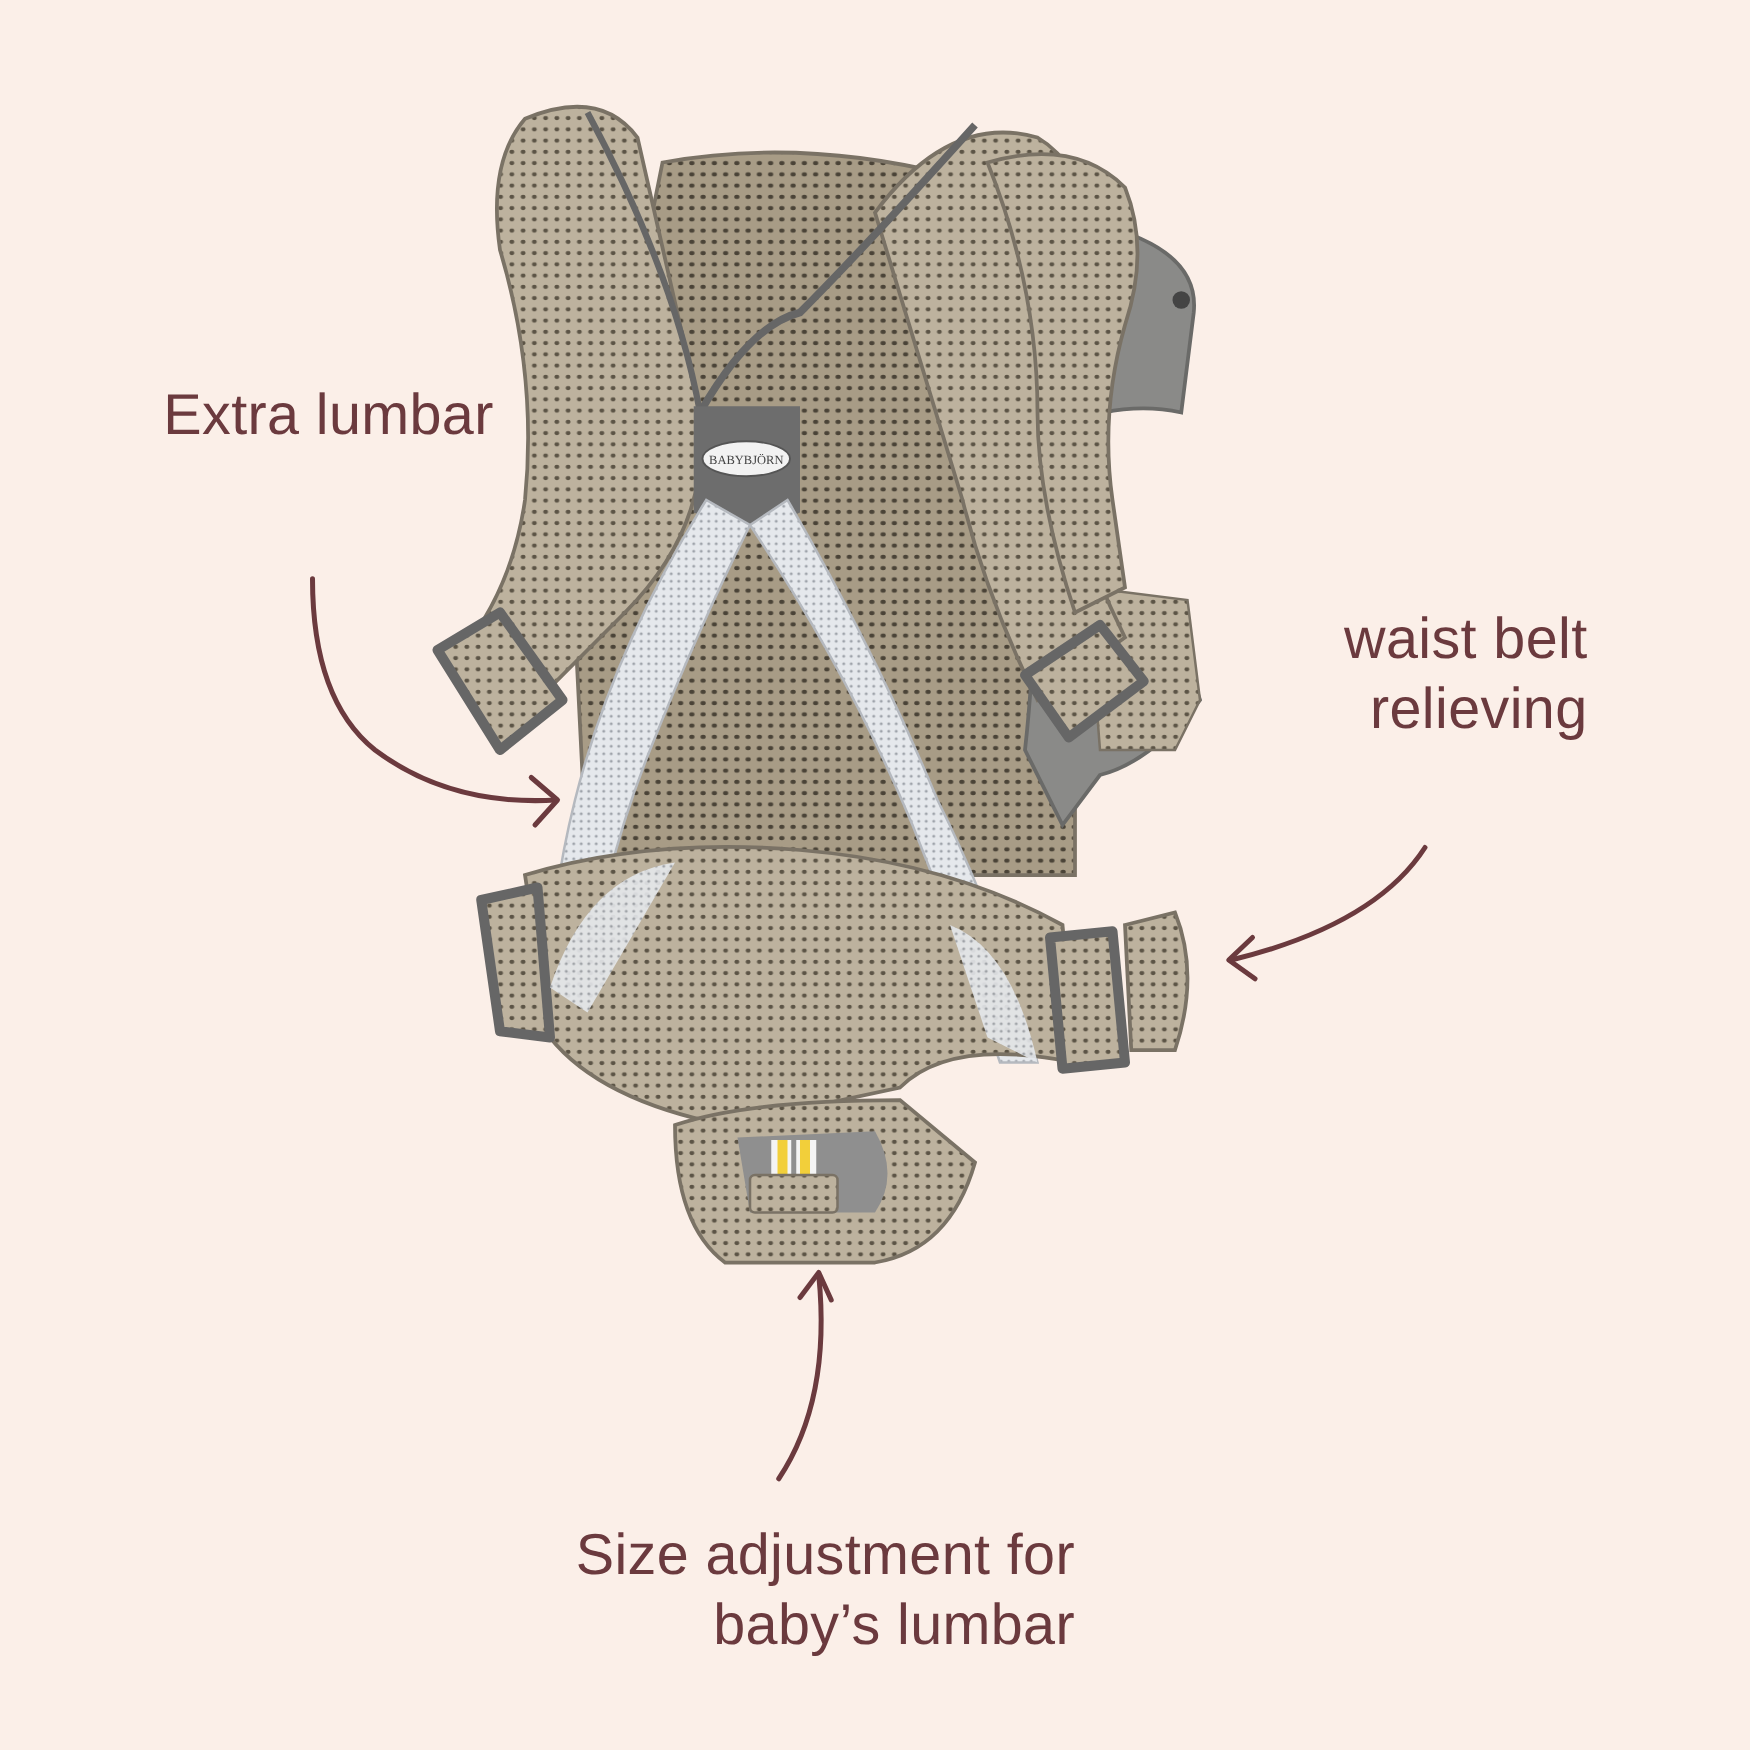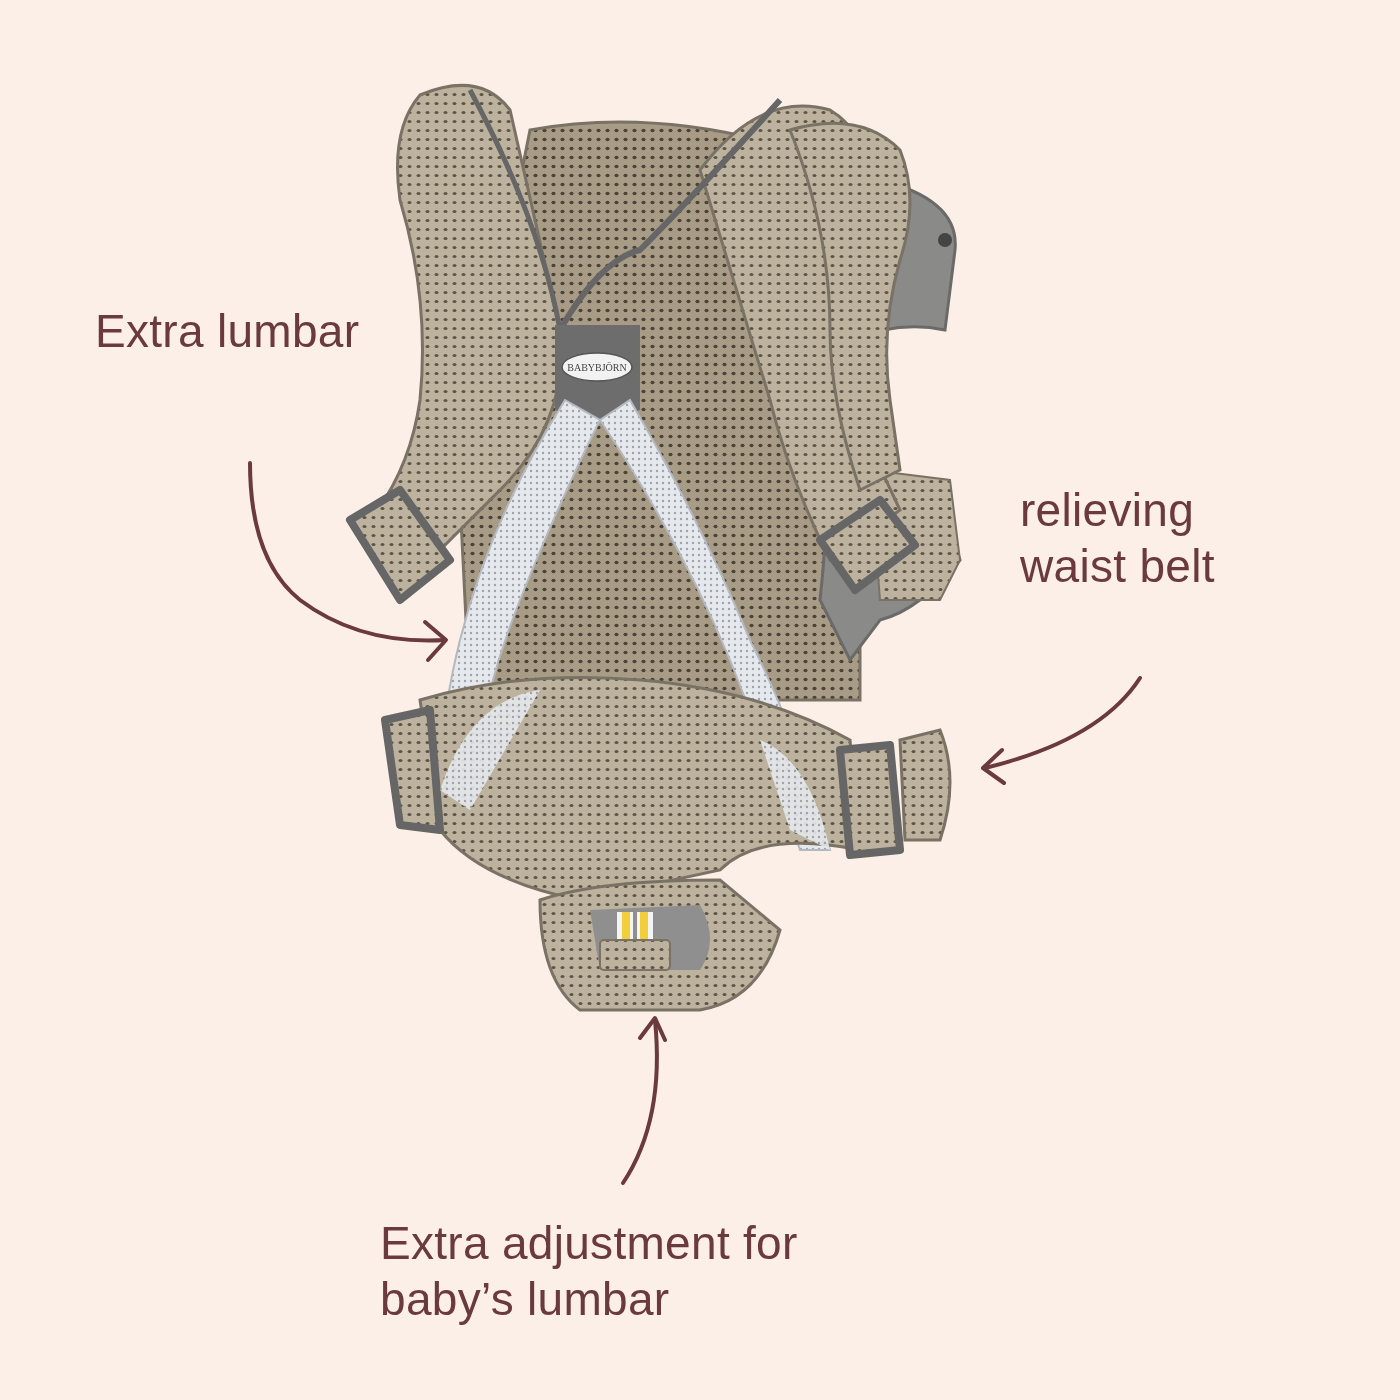--- a/index.html
+++ b/index.html
@@ -8,21 +8,21 @@
       background: #fbefe8;
       position: relative;
       overflow: hidden;
       font-family: "Liberation Sans", "DejaVu Sans", sans-serif;
       color: #6b3a3e;
     }
     .label {
       position: absolute;
       font-size: 46px;
       line-height: 56px;
-      text-align: left;
+      text-align: right;
       letter-spacing: 0.3px;
       color: #6b3a3e;
     }
     .label span { display: block; }
     #lbl-lumbar { left: 95px; top: 303px; width: 300px; }
     #lbl-waist { left: 1020px; top: 482px; width: 250px; }
     #lbl-size { left: 380px; top: 1215px; width: 480px; }
     svg.overlay { position: absolute; left: 0; top: 0; }
   </style>
 </head>
@@ -103,20 +103,20 @@
     <path d="M623 1183 Q665 1120 655 1020"></path>
     <path d="M640 1038 L655 1018 L665 1040"></path>
   </g>
 </svg>
 
 <div class="label" id="lbl-lumbar">
   <span>Extra lumbar</span>
 </div>
 
 <div class="label" id="lbl-waist">
+  <span>waist belt</span>
   <span>relieving</span>
-  <span>waist belt</span>
 </div>
 
 <div class="label" id="lbl-size">
-  <span>Extra adjustment for</span>
+  <span>Size adjustment for</span>
   <span>baby’s lumbar</span>
 </div>
 
 </body></html>

